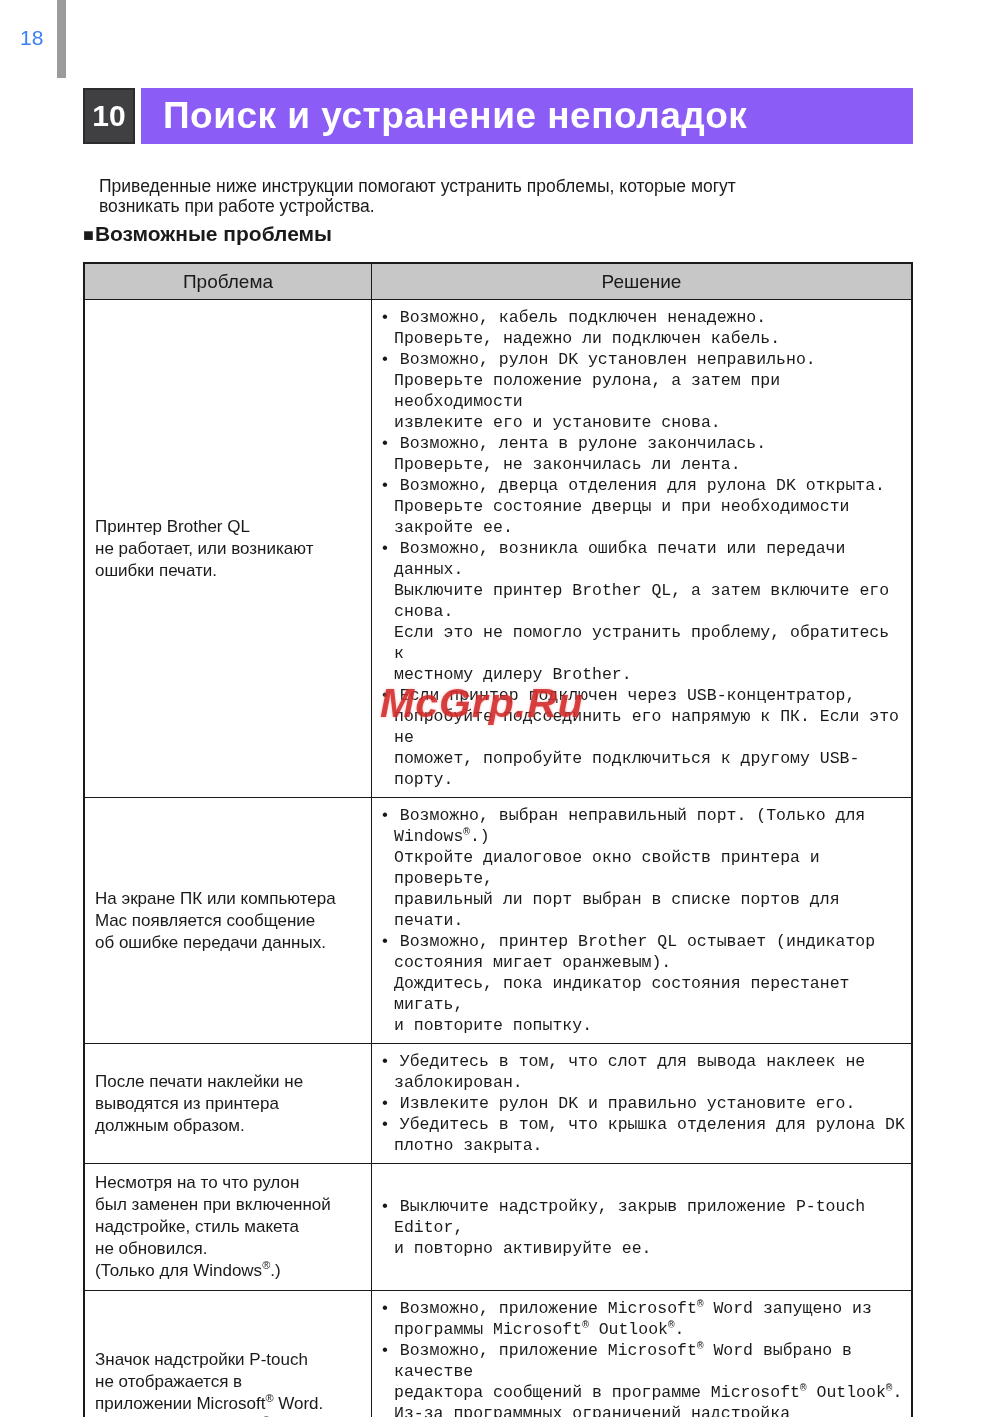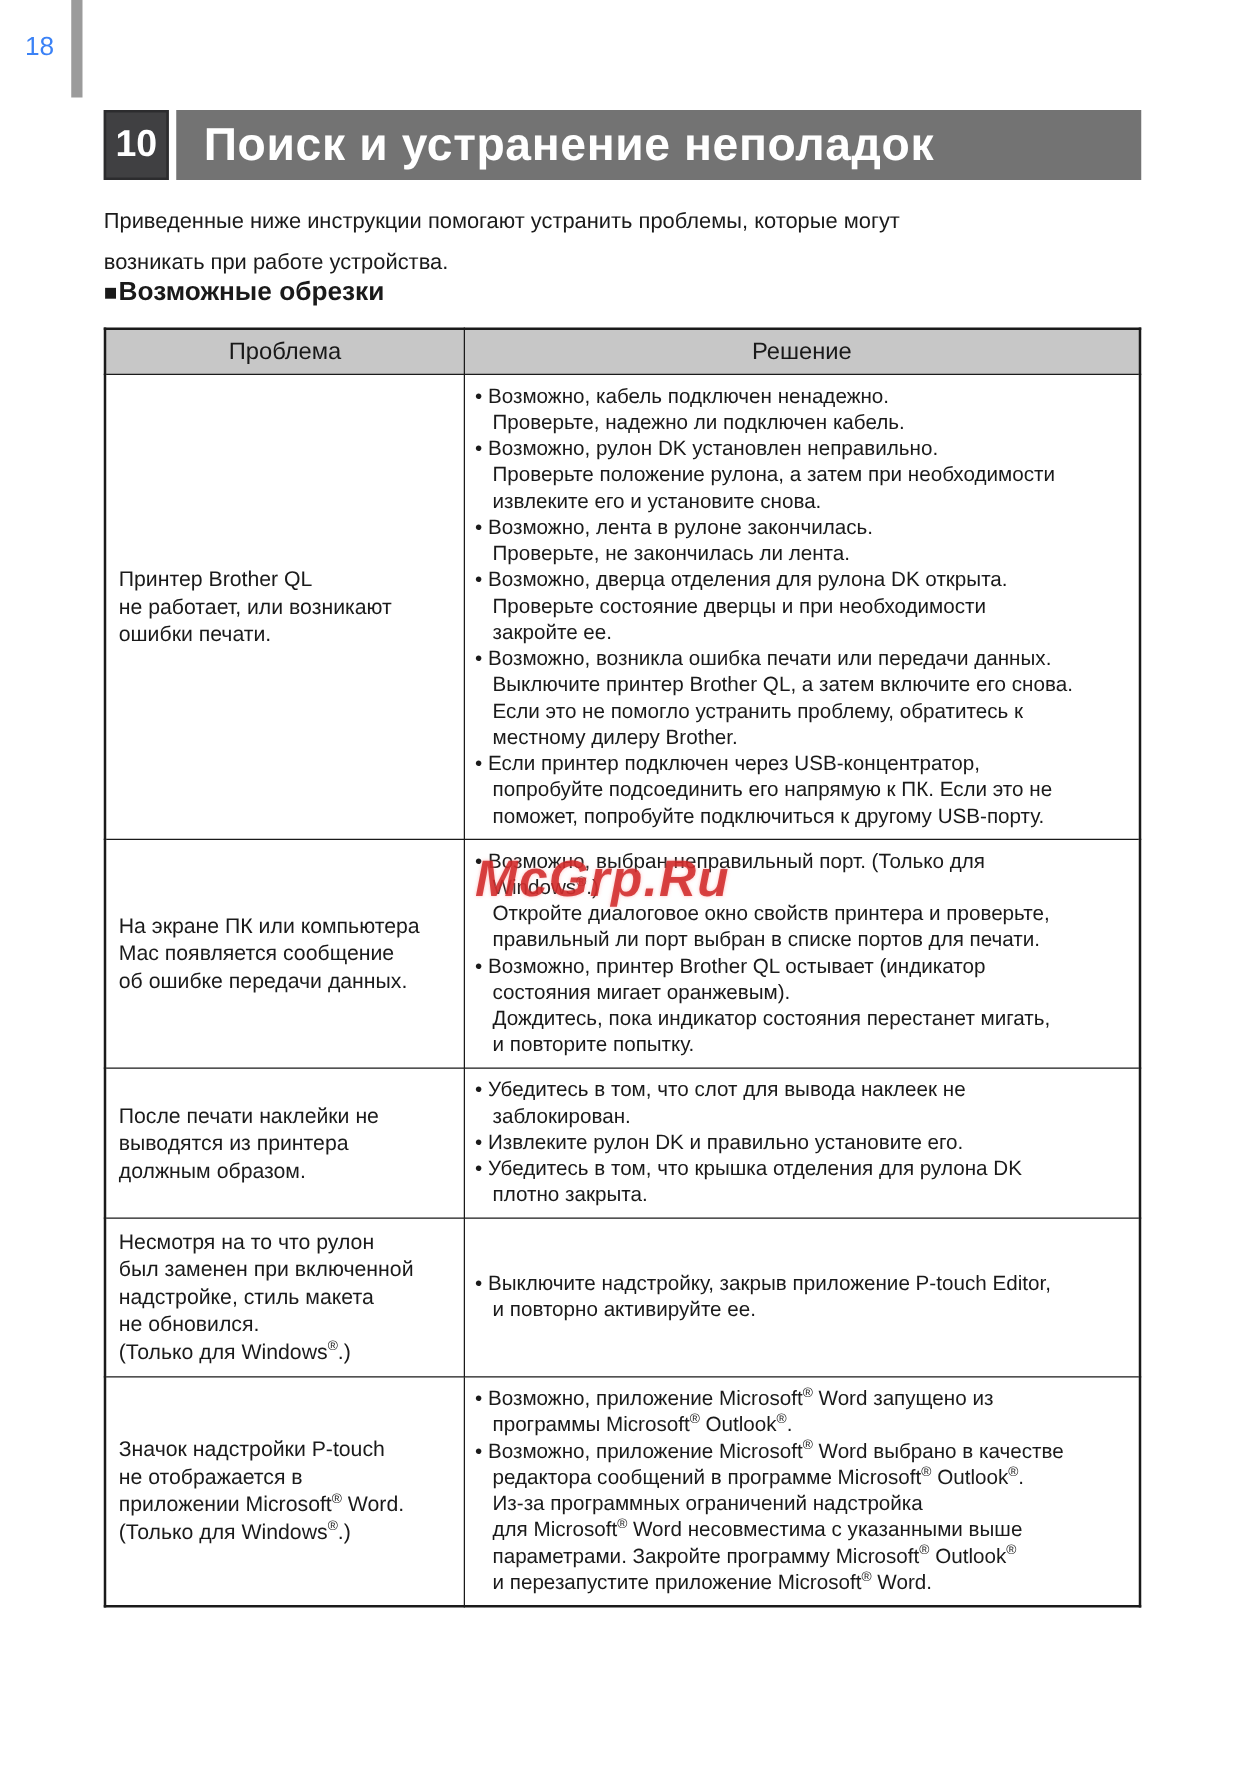--- a/index.html
+++ b/index.html
@@ -24,28 +24,28 @@
     display:flex; gap:6px;text-align:center;
   }
   .chapter-number {
     width:52px; height:100%;
     background:#404042; color:#ffffff;
     font-size:30px; font-weight:bold;
     display:flex; align-items:center; justify-content:center;
     border:2px solid #2c2c2e; box-sizing:border-box;
   }
   .chapter-title {
-    flex:1; background:#737373; color:#ffffff;
+    flex:1; background:#8b5cf6; color:#ffffff;
     font-size:37px; font-weight:bold;
     display:flex; align-items:center;
     padding-left:22px; letter-spacing:0.5px;
   }
   .intro {
     position:absolute; top:160px; left:83px; width:830px;
-    margin:0; font-size:17.5px; line-height:33px;
+    margin:16px; font-size:17.5px; line-height:20px;
     white-space:pre-line;
   }
   .section-heading {
     position:absolute; top:222px; left:83px;
     margin:0; font-size:21px; font-weight:bold;
   }
   .section-heading .marker { font-size:18px; margin-right:1px; }
   .problems-table {
     position:absolute; top:262px; left:83px; width:830px;
     border-collapse:collapse;
@@ -63,20 +63,21 @@
   .col-problem { width:284px; }
   .problem-cell {
     vertical-align:middle;
     font-size:17px; line-height:22px;
     padding:8px 8px 8px 10px;
   }
   .solution-cell {
     vertical-align:middle;
     font-size:16.5px; line-height:21px;
     padding:7px 6px 7px 8px;
+    font-family:Liberation Mono, monospace;
   }
   .solution-list { margin:0; padding:0; list-style:none; }
   .solution-list li {
     padding-left:14px; text-indent:-14px;
   }
   .solution-list li::before { content:"\2022\00a0"; }
   sup { font-size:11px; line-height:0; }
   .watermark {
     position:absolute; top:680px; left:380px;
     font-size:41px; font-weight:bold; font-style:italic;
@@ -93,21 +94,21 @@
 <div class="corner-bar"></div>
 
 <div class="chapter-header">
   <div class="chapter-number">10</div>
   <div class="chapter-title">Поиск и устранение неполадок</div>
 </div>
 
 <p class="intro">Приведенные ниже инструкции помогают устранить проблемы, которые могут
 возникать при работе устройства.</p>
 
-<h2 class="section-heading"><span class="marker">■</span><span>Возможные обрезки</span></h2>
+<h2 class="section-heading"><span class="marker">■</span><span>Возможные проблемы</span></h2>
 
 <table class="problems-table">
   <thead>
     <tr>
       <th class="col-problem">Проблема</th>
       <th class="col-solution">Решение</th>
     </tr>
   </thead>
   <tbody>
       <tr>

